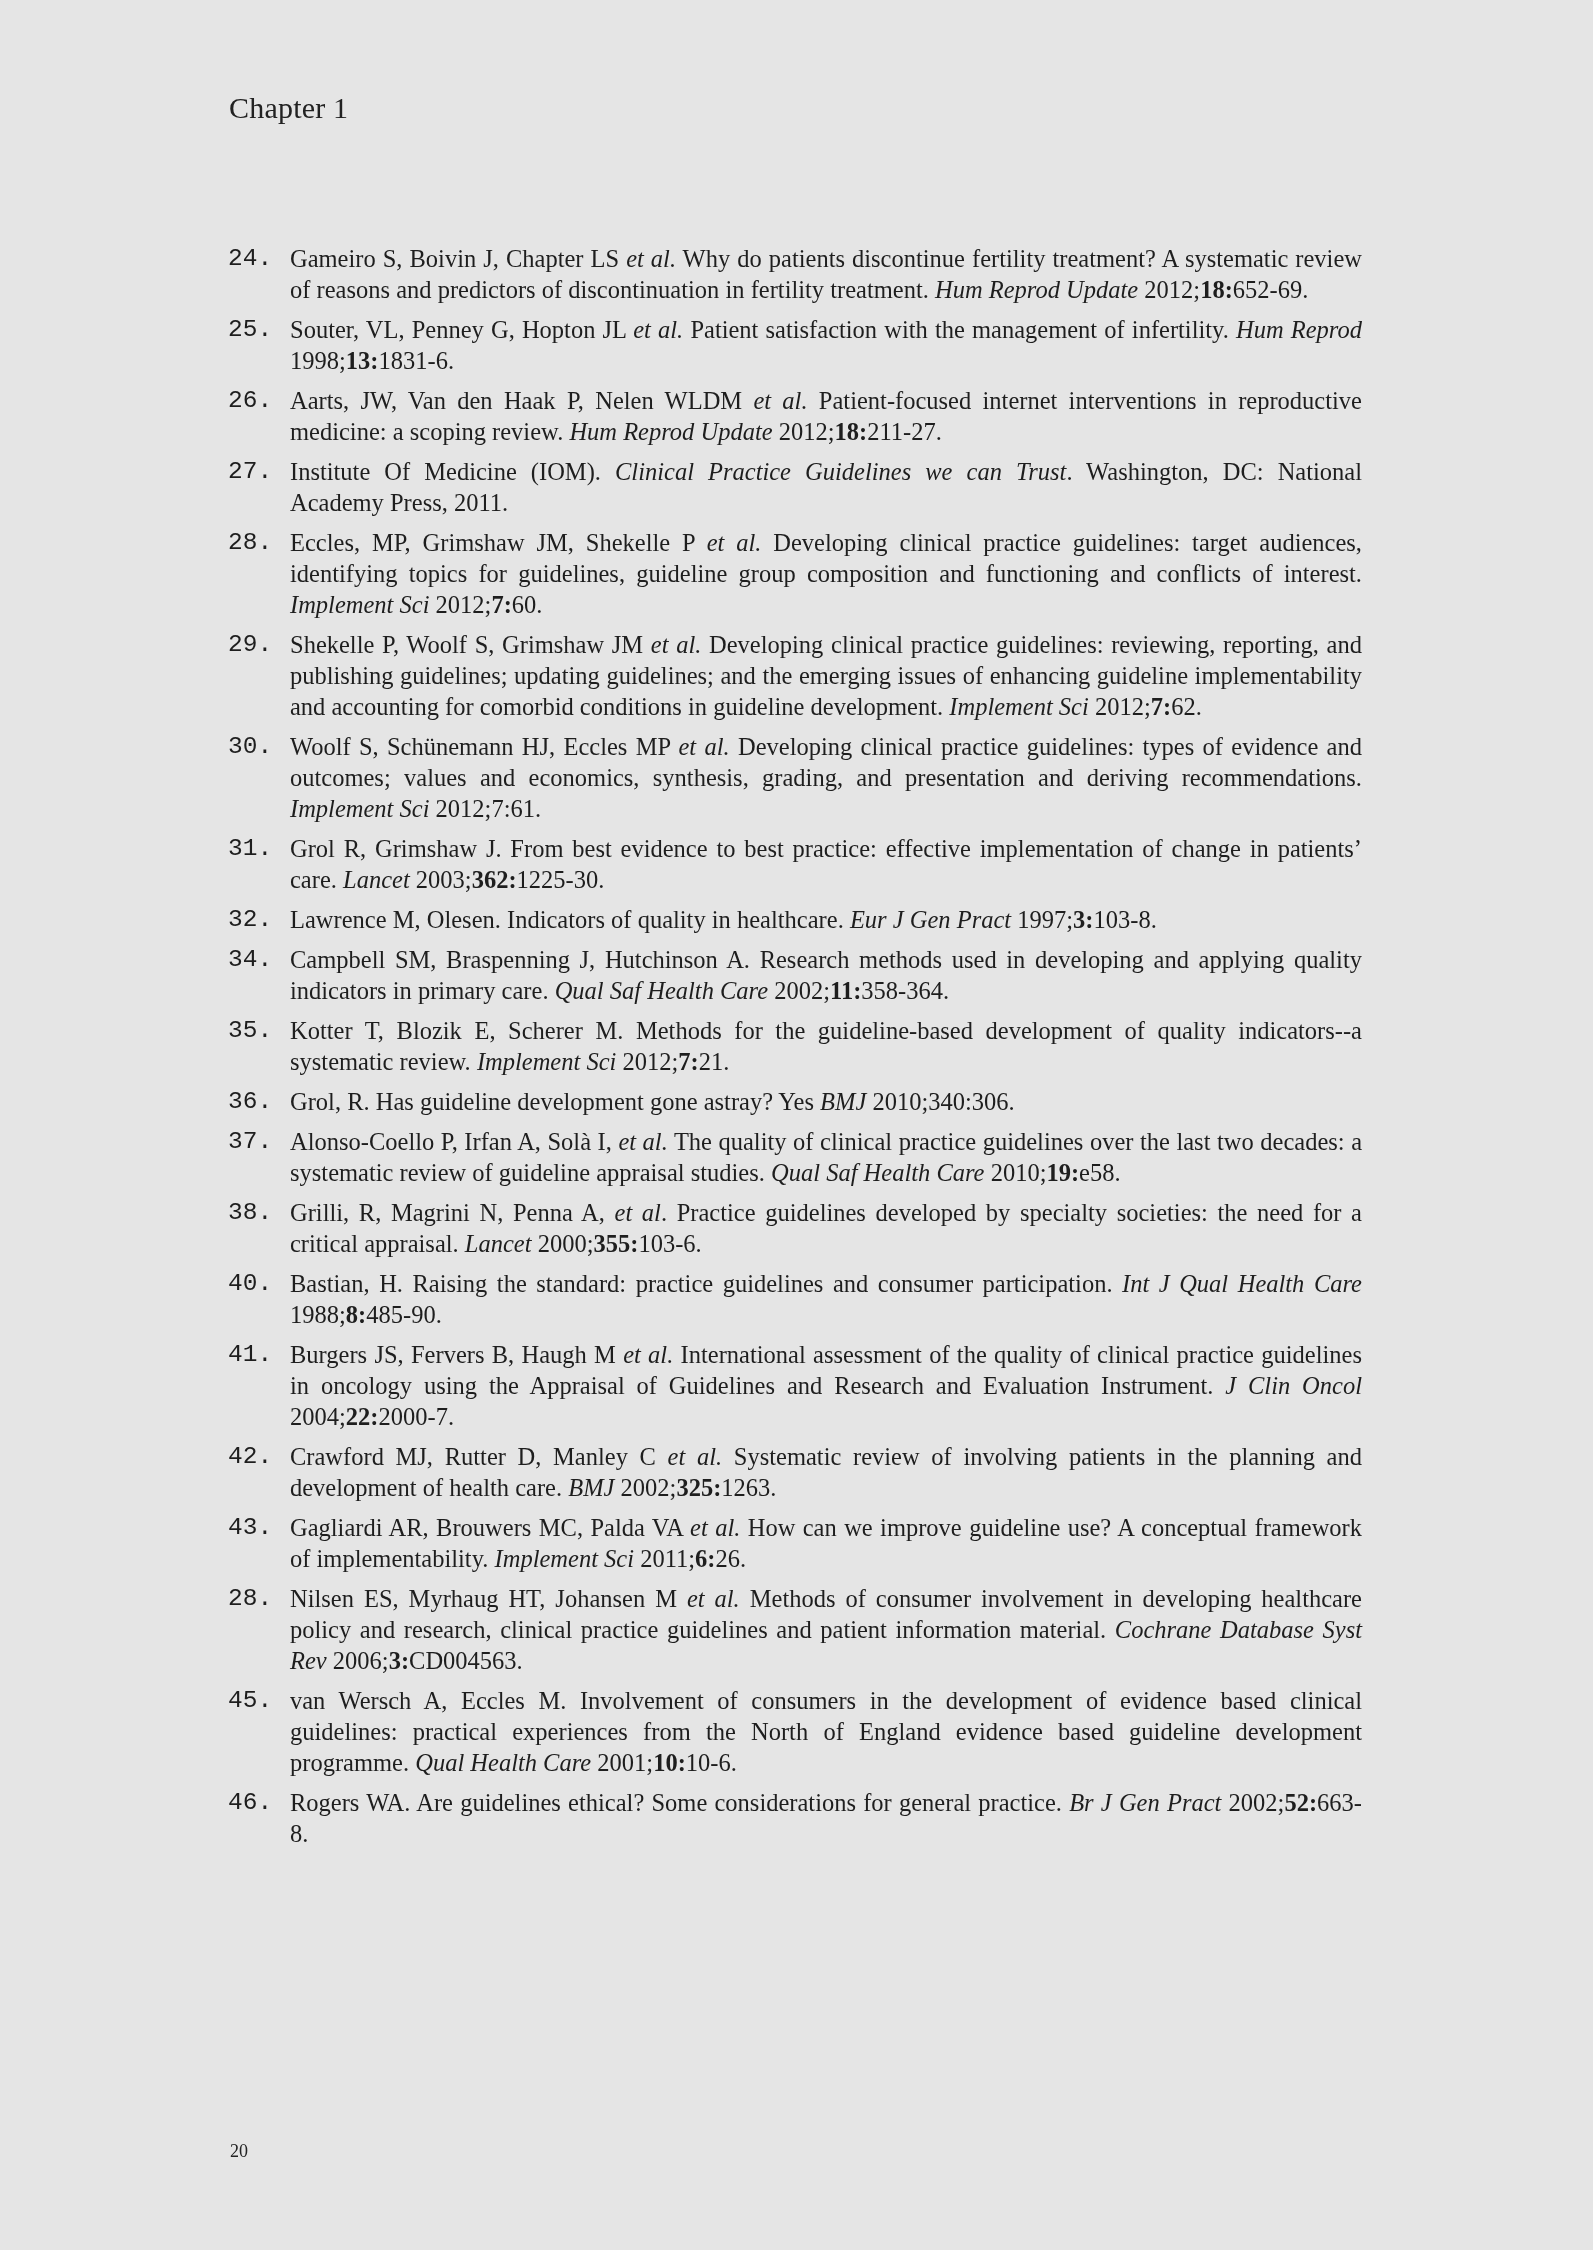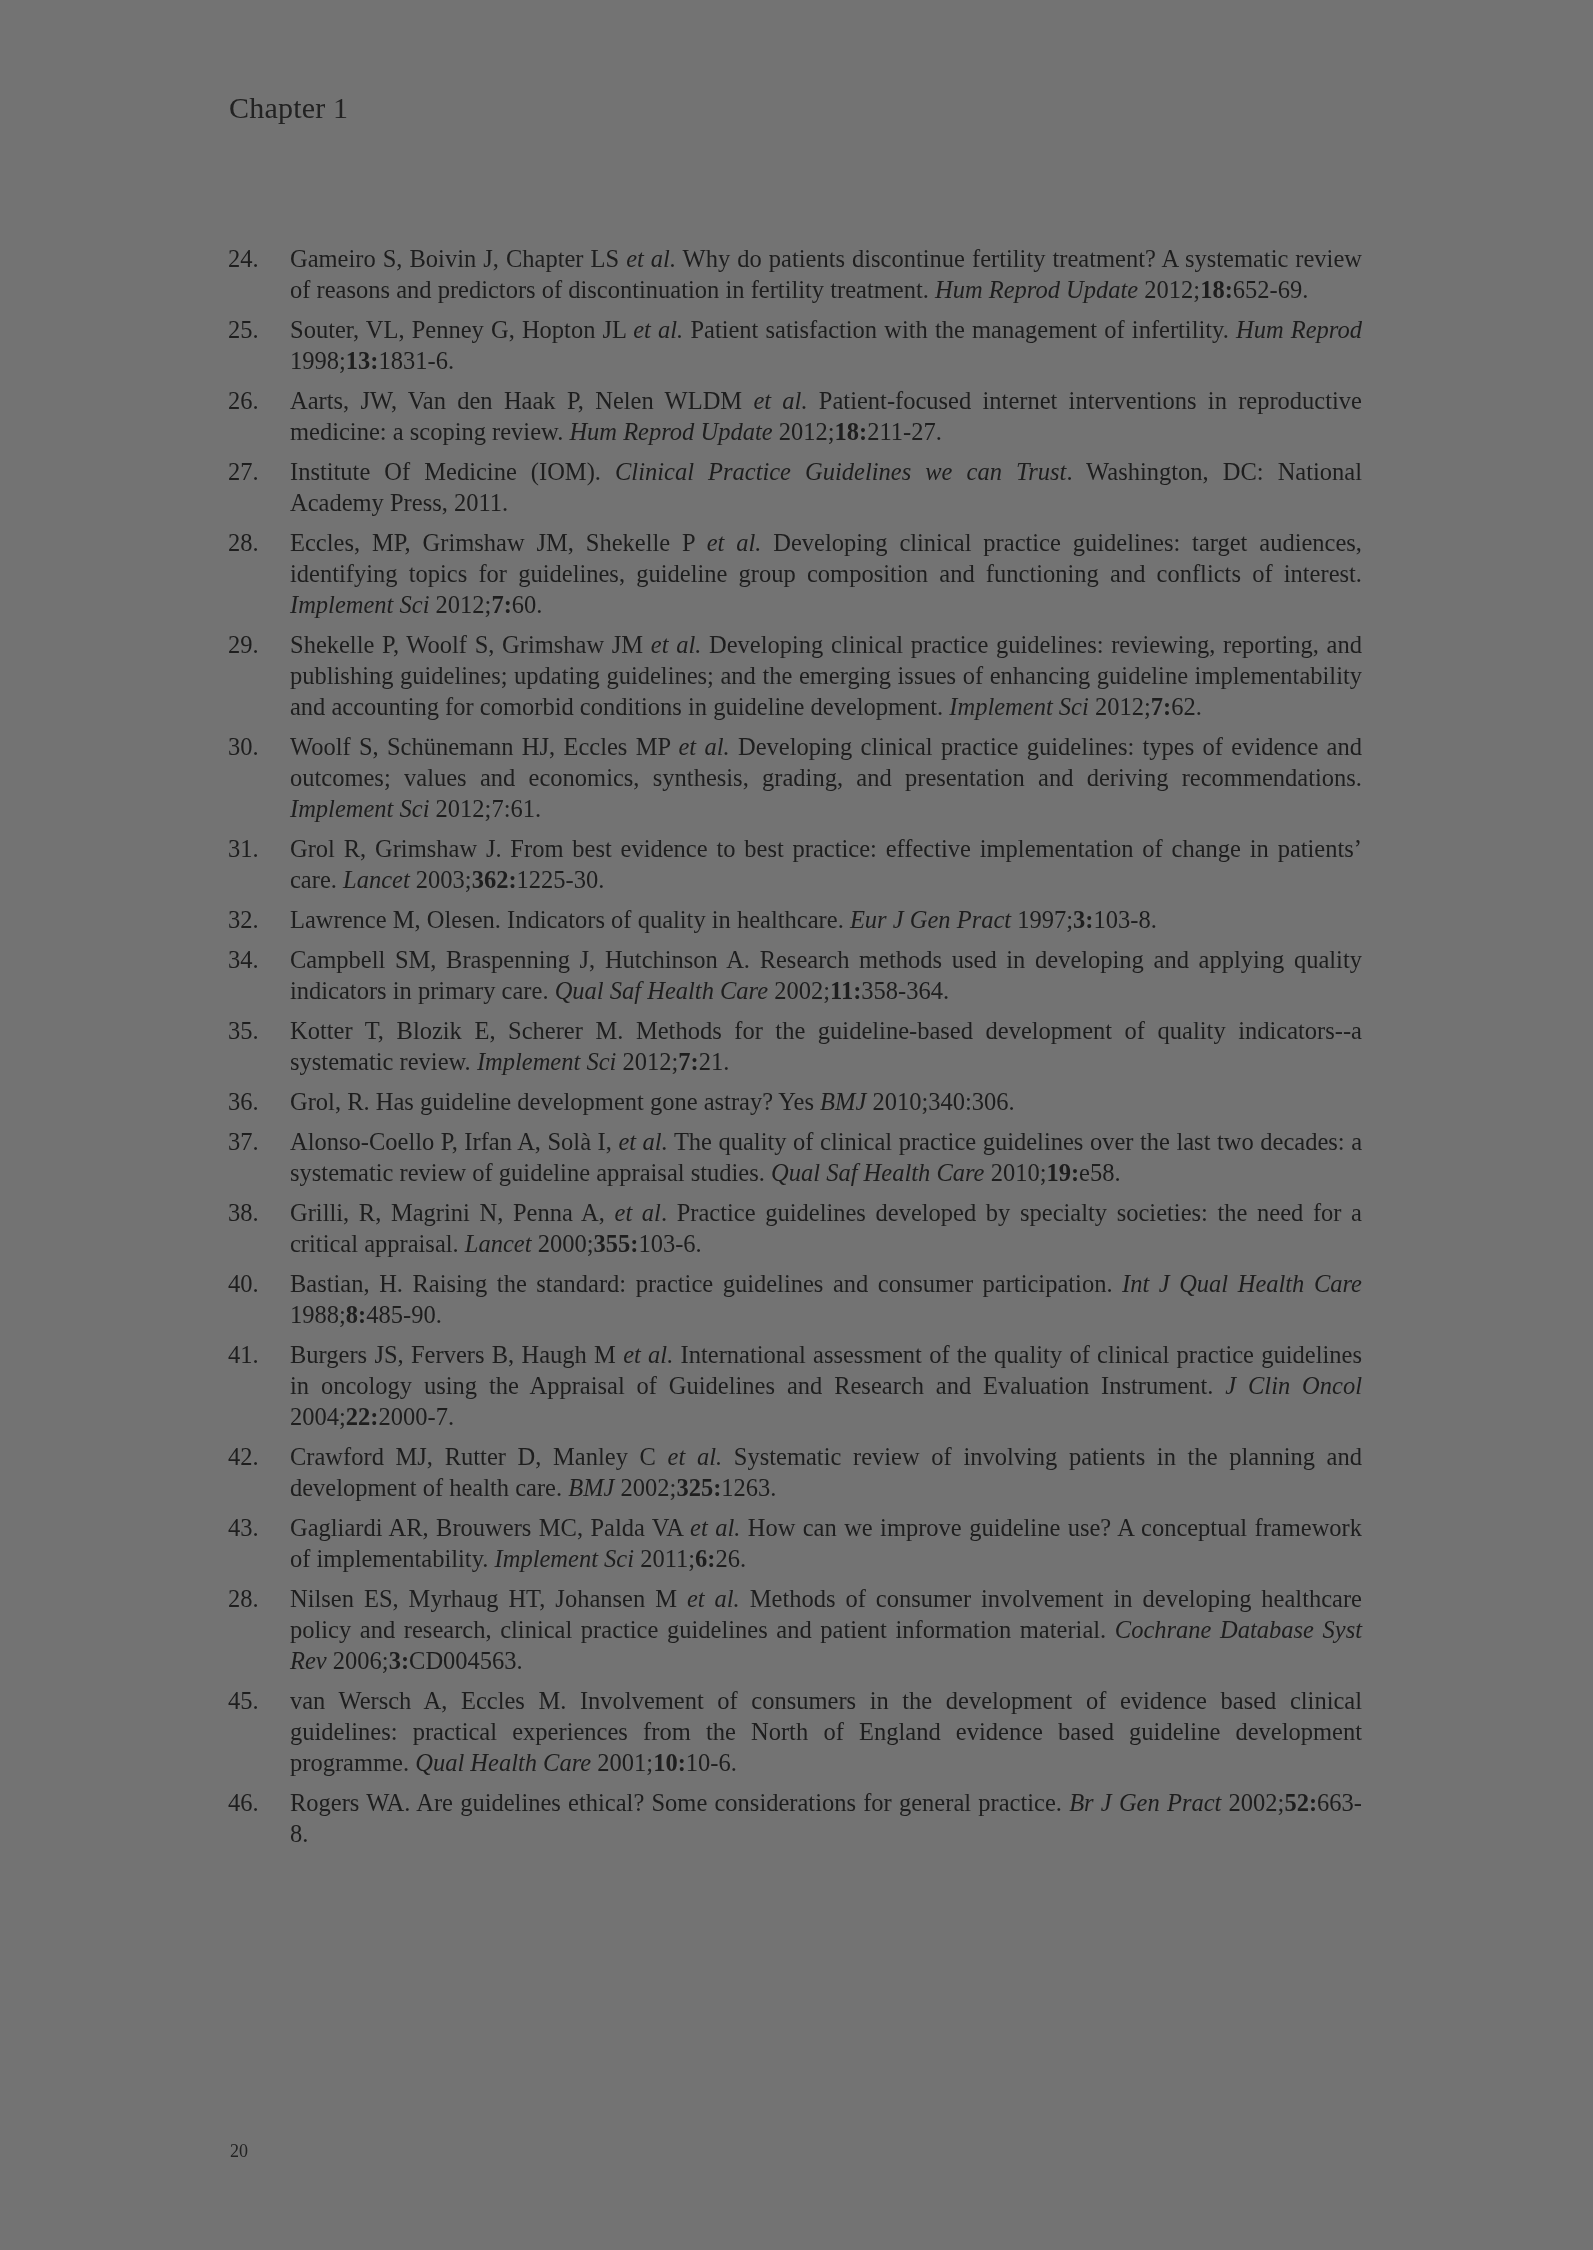--- a/index.html
+++ b/index.html
@@ -7,21 +7,21 @@
   body {
     background: #ffffff;
     color: #1e1e1e;
     font-family: "Liberation Serif", "DejaVu Serif", serif;
     position: relative;
     overflow: hidden;
   }
   .page {
     position: absolute;
     inset: 0;
-    background: #737373;
+    background: #e5e5e5;
   }
   .chapter-header {
     position: absolute;
     left: 229px;
     top: 90px;
     font-size: 30px;
     line-height: 36px;
     color: #222222;
     letter-spacing: 0.2px;
   }
@@ -36,20 +36,21 @@
   .ref-item {
     position: relative;
     padding-left: 62px;
     margin-bottom: 9px;
   }
   .ref-num {
     position: absolute;
     left: 0;
     top: 0;
     white-space: nowrap;
+    font-family: Liberation Mono, monospace;
   }
   .ref-text {
     text-align: justify;
   }
   .ref-text .it { font-style: italic; }
   .ref-text .bd { font-weight: bold; }
   .page-number {
     position: absolute;
     left: 230px;
     top: 2134px;

